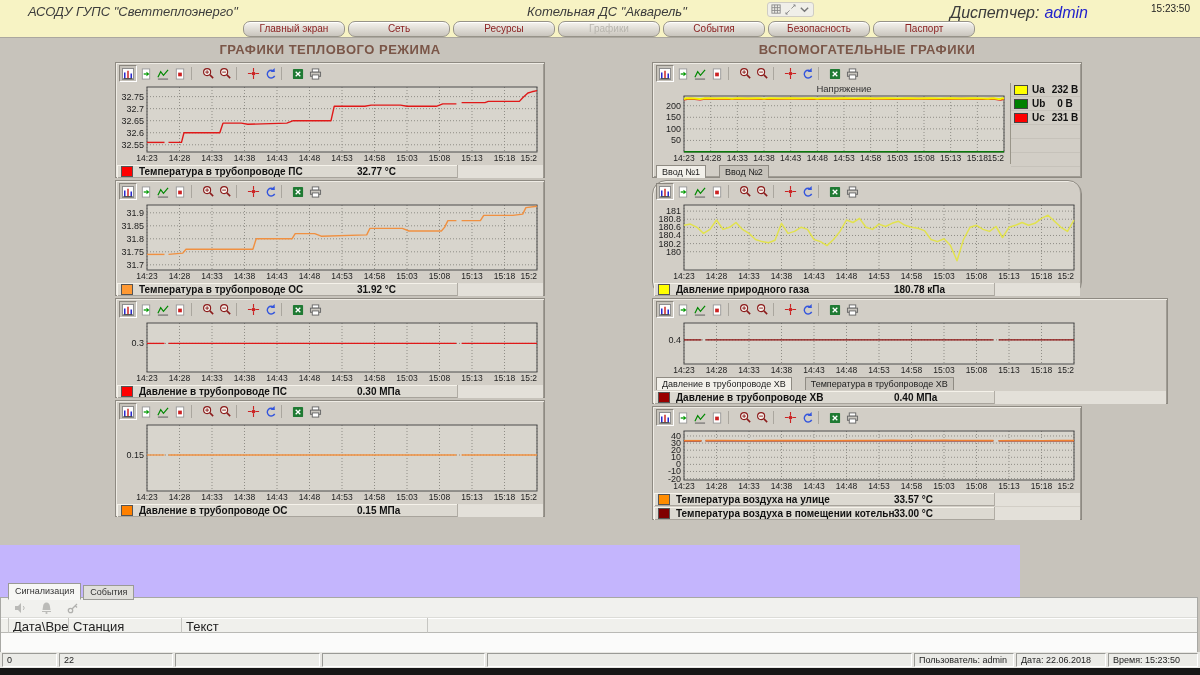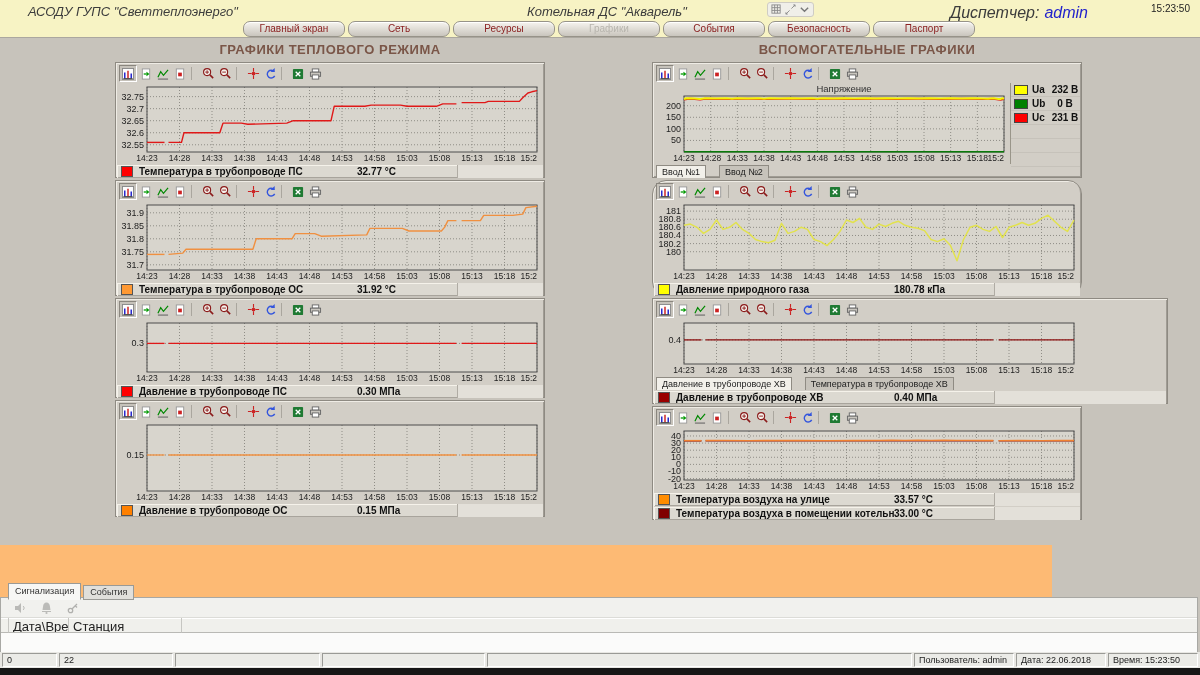--- a/index.html
+++ b/index.html
@@ -45,21 +45,21 @@
   .tab.active{background:#f2f0ea;}
   .legends{flex:0 0 auto;}
   .legend-row{height:13px;margin-top:1px;display:flex;align-items:center;background:#dcd9d1;
               box-shadow:inset 1px 1px 0 #f5f2ea, inset -1px -1px 0 #a8a49c;
               font-size:10px;font-weight:bold;color:#111;white-space:nowrap;}
   .lg-swatch{width:10px;height:9px;border:1px solid #555;margin:0 6px 0 4px;flex:0 0 auto;}
   .lg-label{flex:0 0 218px;overflow:hidden;}
   .lg-value{flex:0 0 100px;}
   .lg-rest{flex:1;align-self:stretch;background:#e3e0d9;border-left:1px solid #b0aca4;}
   
-  .bottom-area{position:absolute;left:0;top:545px;width:1020px;height:130px;background:#fdba74;padding-left:32px;}
+  .bottom-area{position:absolute;left:0;top:545px;width:1020px;height:130px;background:#c4b5fd;}
   .btabs{position:absolute;left:8px;top:38px;display:flex;align-items:flex-end;gap:2px;z-index:2;}
   .btab{font-size:9px;line-height:12px;height:13px;padding:0 6px;background:#e0dfdb;border:1px solid #9a9a96;color:#333;white-space:nowrap;}
   .btab.active{background:#f7f7f5;height:15px;line-height:14px;border-bottom:1px solid #f7f7f5;}
   .bpanel{position:absolute;left:0;top:52px;width:1198px;height:56px;background:#fbfbfa;border:1px solid #a8a8a4;box-sizing:border-box;display:flex;flex-direction:column;}
   .btoolbar{height:19px;flex:0 0 auto;background:#f1f1ee;border-bottom:1px solid #dcdcd8;display:flex;align-items:center;gap:13px;padding:0 12px;}
   .bicon{display:flex;align-items:center;}
   .thead{height:15px;flex:0 0 auto;display:flex;background:#f0f0ec;font-size:13px;color:#222;}
   .th{box-sizing:border-box;padding:1px 4px;border-right:1px solid #c6c6c2;border-bottom:1px solid #b9b9b5;box-shadow:inset 0 1px 0 #fff;white-space:nowrap;overflow:hidden;}
   .th.stub{flex:0 0 8px;padding:0;}
   .th.c0{flex:0 0 60px;}
@@ -1362,20 +1362,21 @@
               <circle cx="4.5" cy="9.5" r="2.2" fill="none" stroke="#b0b0ad" stroke-width="1.3"></circle>
               <path d="M6 8L11 3M9 4.5L11 6.5" stroke="#b0b0ad" stroke-width="1.3" fill="none"></path>
             </svg>
           </span>
         </span>
       </div>
     <div class="thead" id="thead">
         <div class="th stub"></div>
         <div class="th c0">Дата\Время</div>
         <div class="th c1">Станция</div>
+        <div class="th c2">Текст</div>
         <div class="th fill"></div>
       </div>
     <div class="tbody"></div>
   </div>
   <div class="statusbar">
     <div class="spanel sp0">0</div>
     <div class="spanel sp1">22</div>
     <div class="spanel sp2"></div>
     <div class="spanel sp3"></div>
     <div class="spanel spfill"></div>

